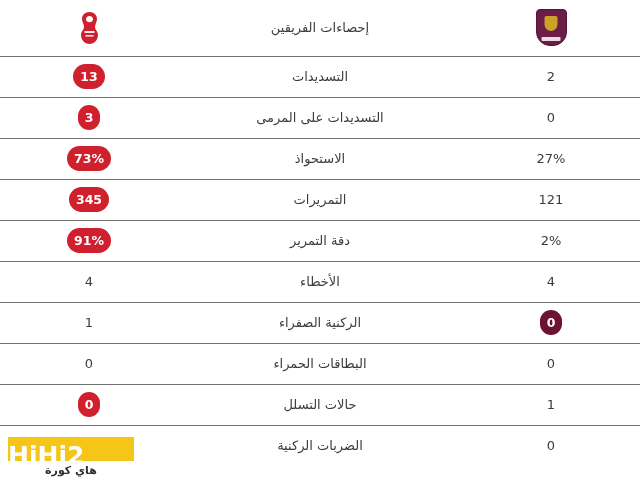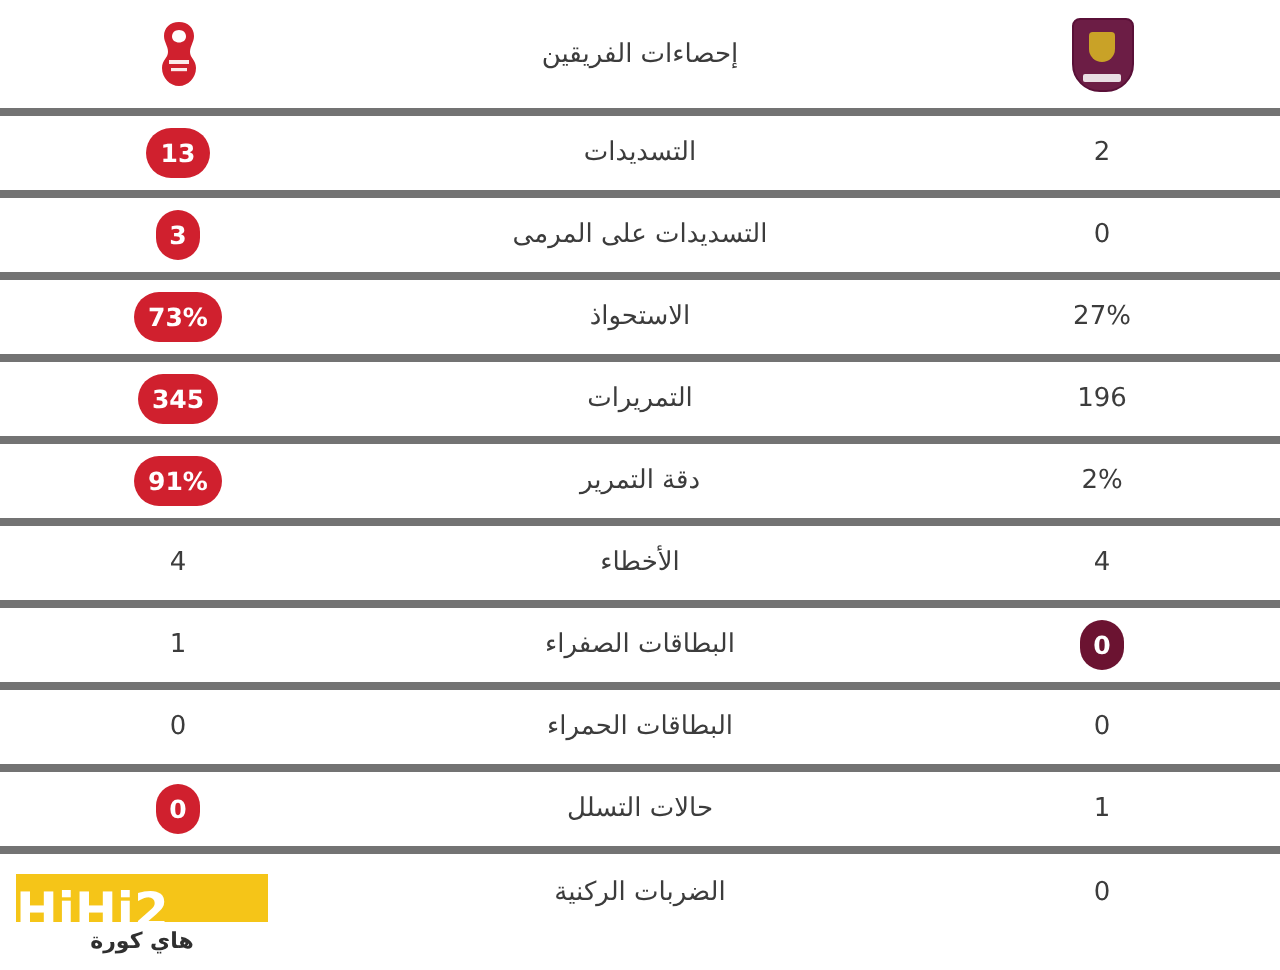--- a/index.html
+++ b/index.html
@@ -43,21 +43,21 @@
 
   .label-cell {
     font-size: 13.5px;
     color: #3d3d3d;
     direction: rtl;
     margin-top: 28px;
   }
 
   
   .stats-table tr + tr td {
-    border-top: 4px solid #737373;
+    border-top: 1px solid #737373;
   }
 
   
   .badge {
     display: inline-block;
     min-width: 17px;
     line-height: 25px;
     height: 25px;
     padding: 0 7px;
     border-radius: 13px;
@@ -187,40 +187,40 @@
       <td class="col-away"><span class="badge red">3</span></td>
     </tr>
 
     <tr>
       <td class="col-home"><span class="plain">27%</span></td>
       <td class="col-label label-cell">الاستحواذ</td>
       <td class="col-away"><span class="badge red">73%</span></td>
     </tr>
 
     <tr>
-      <td class="col-home"><span class="plain">196</span></td>
+      <td class="col-home"><span class="plain">121</span></td>
       <td class="col-label label-cell">التمريرات</td>
       <td class="col-away"><span class="badge red">345</span></td>
     </tr>
 
     <tr>
       <td class="col-home"><span class="plain">2%</span></td>
       <td class="col-label label-cell">دقة التمرير</td>
       <td class="col-away"><span class="badge red">91%</span></td>
     </tr>
 
     <tr>
       <td class="col-home"><span class="plain">4</span></td>
       <td class="col-label label-cell">الأخطاء</td>
       <td class="col-away"><span class="plain">4</span></td>
     </tr>
 
     <tr>
       <td class="col-home"><span class="badge maroon">0</span></td>
-      <td class="col-label label-cell">البطاقات الصفراء</td>
+      <td class="col-label label-cell">الركنية الصفراء</td>
       <td class="col-away"><span class="plain">1</span></td>
     </tr>
 
     <tr>
       <td class="col-home"><span class="plain">0</span></td>
       <td class="col-label label-cell">البطاقات الحمراء</td>
       <td class="col-away"><span class="plain">0</span></td>
     </tr>
 
     <tr>

